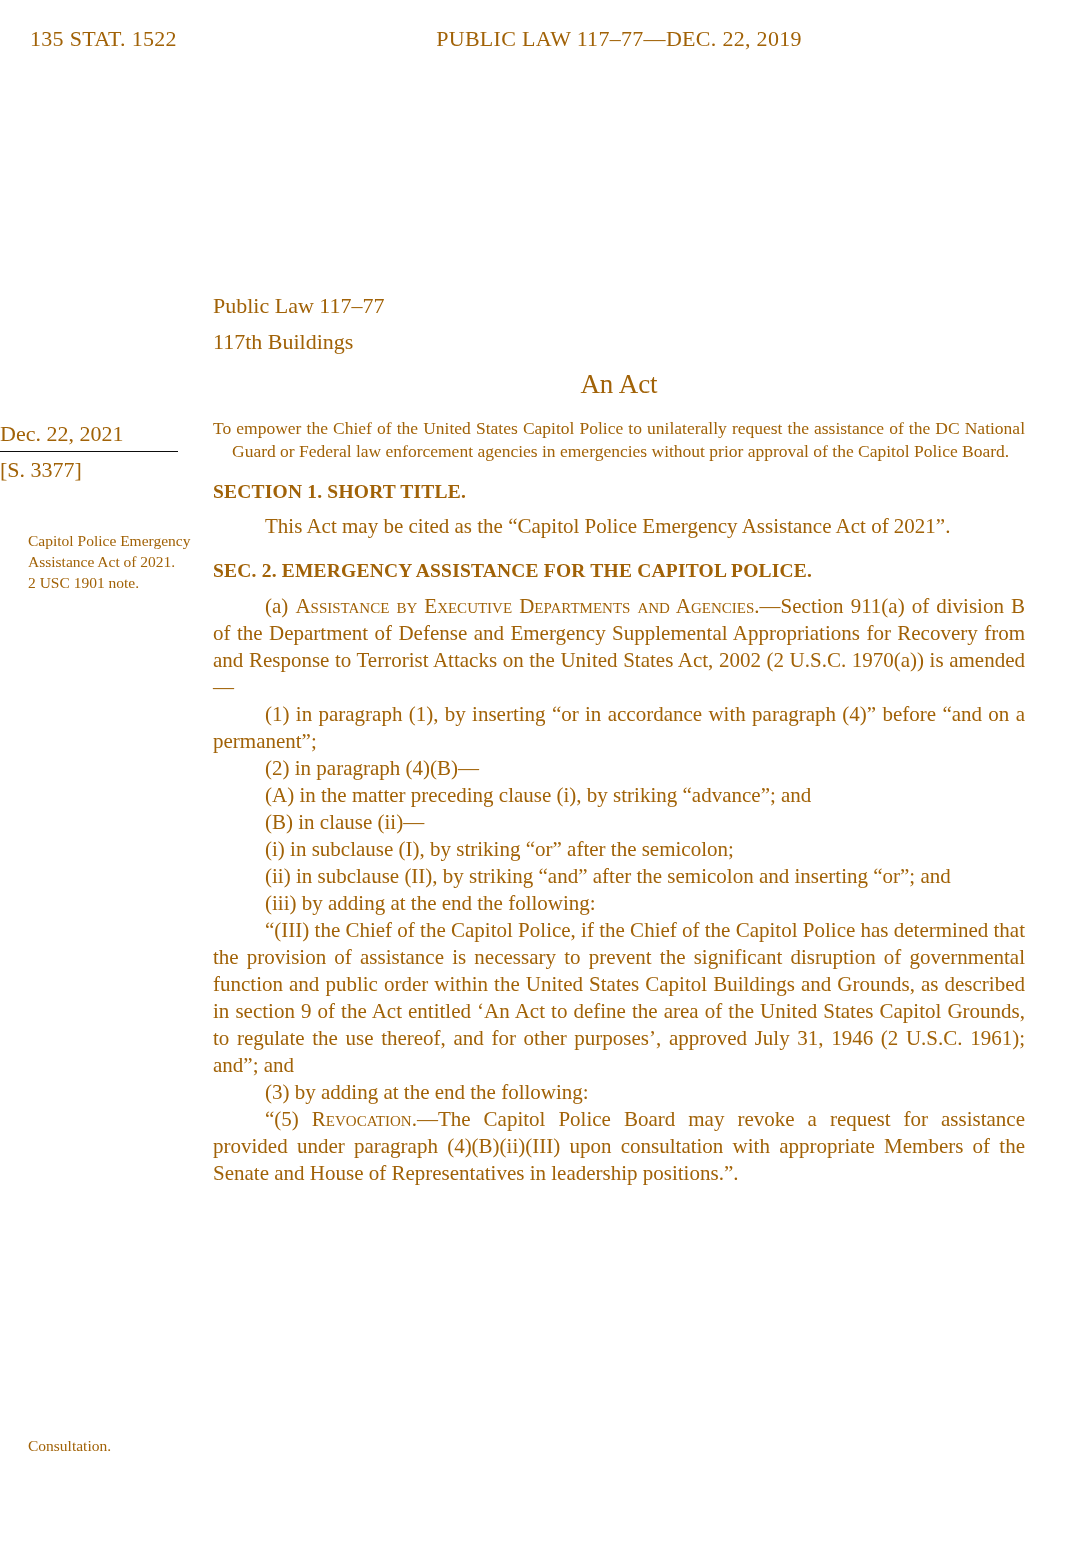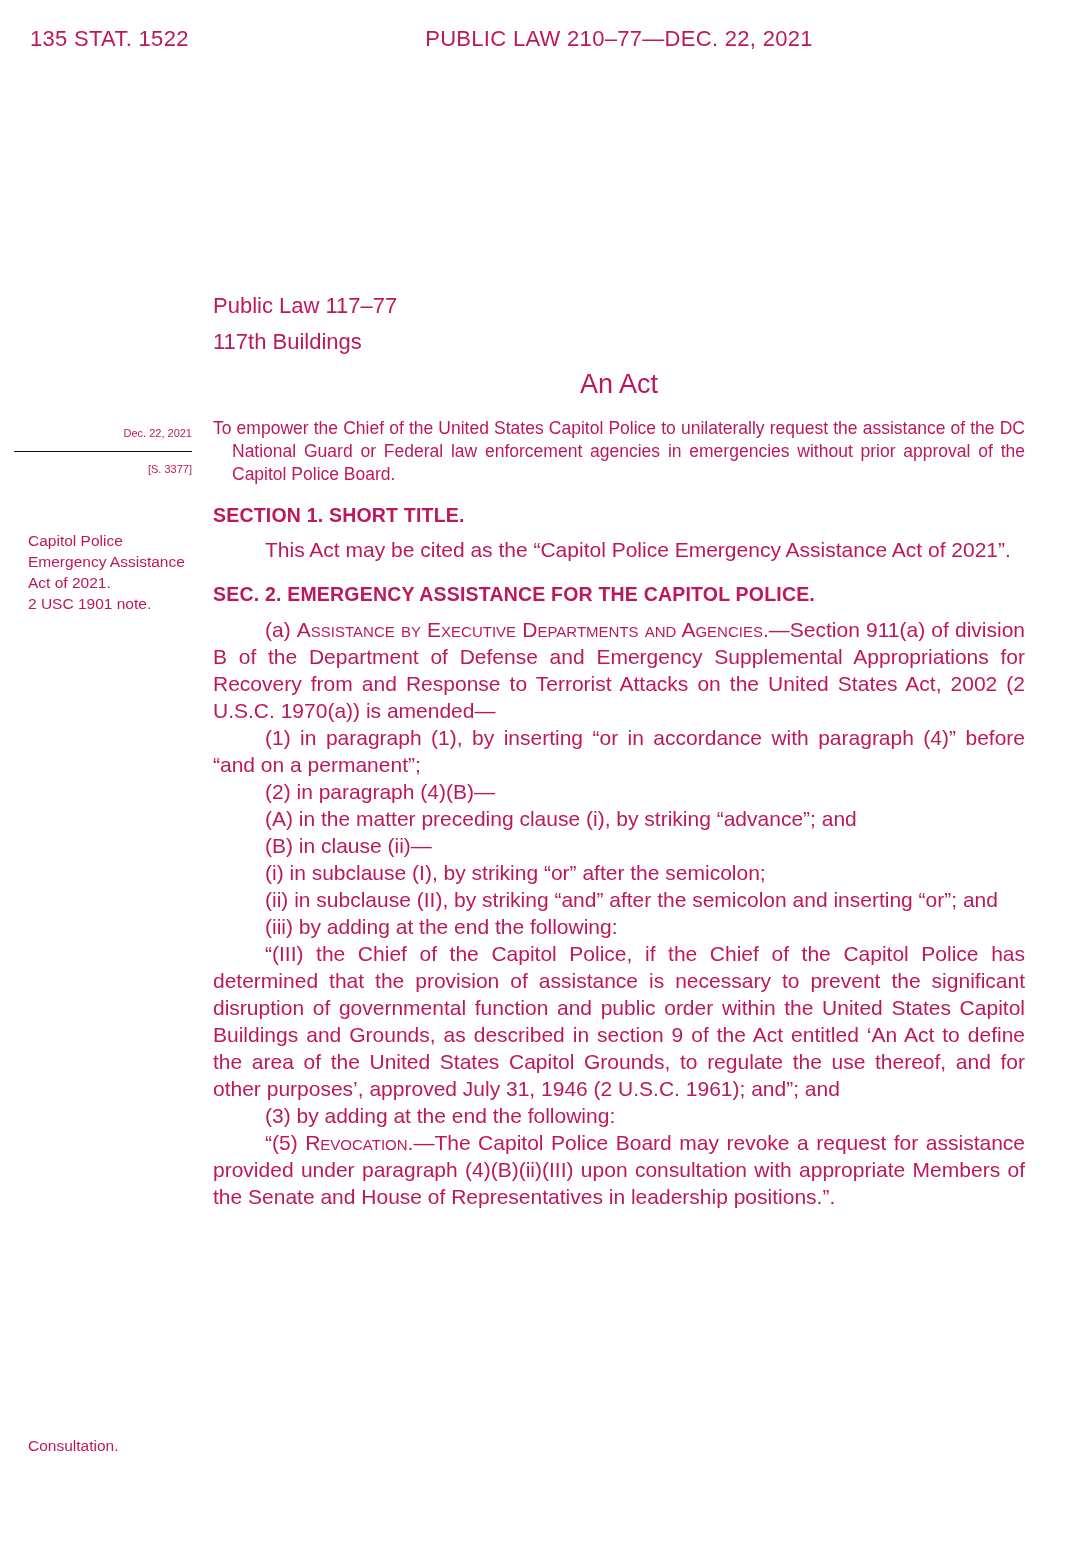--- a/index.html
+++ b/index.html
@@ -1,38 +1,38 @@
 <!DOCTYPE html>
 <html><head>
 <meta charset="utf-8">
 <style>
   html, body { margin: 0; padding: 0; background: #ffffff; }
   .page {
     position: relative;
     width: 1080px;
     height: 1459px;
     background: #ffffff;
-    color: #be185d;
-    font-family: Liberation Sans, sans-serif;
+    color: #a16207;
+    font-family: Liberation Serif, serif;
     overflow: hidden;
   }
 
   
   .header-left {
     position: absolute; left: 30px; top: 26px;
     font-size: 22px; letter-spacing: 0.3px; white-space: nowrap;
   }
   .header-center {
     position: absolute; left: 213px; top: 26px; width: 812px;
     text-align: center; font-size: 22px; letter-spacing: 0.3px; white-space: nowrap;
   }
 
   
   .margin-note { position: absolute; font-size: 15.5px; line-height: 21px; }
-  .note-date { left: 14px; top: 423px; width: 178px; text-align: right; font-size: 11px; }
+  .note-date { left: 0; top: 423px; width: 178px; text-align: left; font-size: 22px; }
   .note-date .date-line { padding-bottom: 7px; border-bottom: 1.5px solid #0d0d0d; }
   .note-date .bill-line { padding-top: 7px; }
   .note-shorttitle { left: 28px; top: 530px; width: 168px; }
   .note-consultation { left: 28px; top: 1435px; width: 180px; }
 
   
   .column { position: absolute; left: 213px; top: 0; width: 812px; }
   .title-block { margin: 288px 0 0 0; font-size: 22px; line-height: 36px; font-weight: normal; }
   .an-act { margin-top: 7px; text-align: center; font-size: 27px; line-height: 34px; }
   .preamble {
@@ -57,21 +57,21 @@
   .l3 { margin-left: 156px; text-indent: 52px; }
   .l4 { margin-left: 208px; text-indent: 52px; }
   .sc { font-variant: small-caps; font-variant-caps: small-caps; }
 </style>
 </head>
 <body>
 
 <div class="page">
 
   <div class="header-left">135 STAT. 1522</div>
-  <div class="header-center">PUBLIC LAW 210–77—DEC. 22, 2021</div>
+  <div class="header-center">PUBLIC LAW 117–77—DEC. 22, 2019</div>
 
   <div class="margin-note note-date">
     <div class="date-line">Dec. 22, 2021</div>
     <div class="bill-line">[S. 3377]</div>
   </div>
 
   <div class="margin-note note-shorttitle">
     <div>Capitol Police Emergency Assistance Act of 2021.</div>
     <div>2 USC 1901 note.</div>
   </div>

